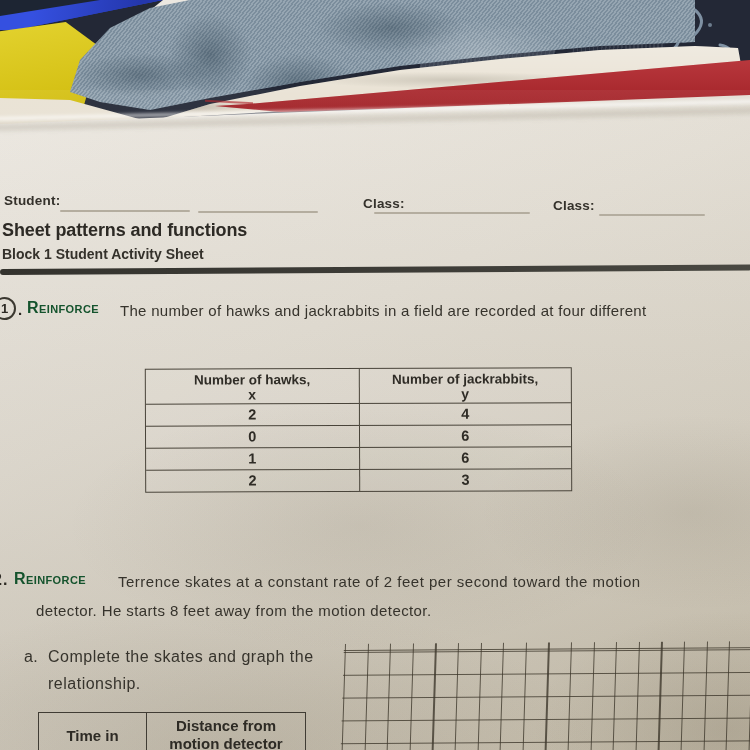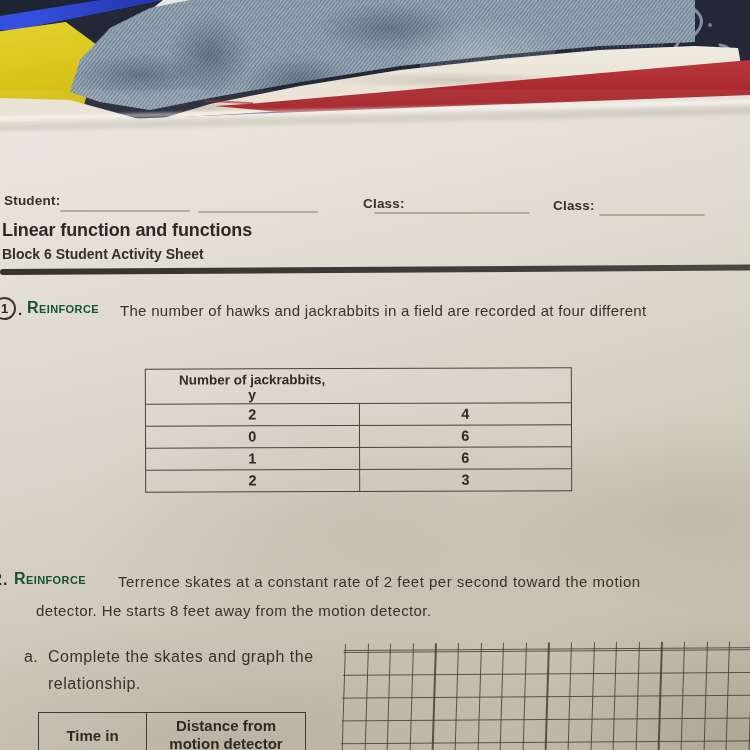--- a/index.html
+++ b/index.html
@@ -147,34 +147,38 @@
 <div class="abs content">
 
   <span class="abs lbl" style="left:4px;top:193px;">Student:</span>
   <div class="abs fill-line" style="left:60px;top:210px;width:130px;"></div>
   <div class="abs fill-line" style="left:198px;top:211px;width:120px;"></div>
   <span class="abs lbl" style="left:327px;top:196px;margin-left:36px;">Class:</span>
   <div class="abs fill-line" style="left:374px;top:212px;width:156px;"></div>
   <span class="abs lbl" style="left:553px;top:198px;">Class:</span>
   <div class="abs fill-line" style="left:599px;top:214px;width:106px;"></div>
 
-  <div class="abs doc-title" style="left:2px;top:220px;">Linear function and functions</div>
-  <div class="abs doc-subtitle" style="left:2px;top:246px;">Block 6 Student Activity Sheet</div>
+  <div class="abs doc-title" style="left:2px;top:220px;">Sheet patterns and functions</div>
+  <div class="abs doc-subtitle" style="left:2px;top:246px;">Block 1 Student Activity Sheet</div>
   <div class="abs rule"></div>
 
   <div class="abs qnum-circle" style="left:-7px;top:297px;">
     <span>1</span>
   </div>
   <span class="abs qnum" style="left:18px;top:301px;">.</span>
   <span class="abs kw" style="left:27px;top:299px;">Reinforce</span>
   <span class="abs qtext" style="left:120px;top:302px;">The number of hawks and jackrabbits in a field are recorded at four different</span>
 
   <div class="abs tbl1">
     <div class="hrow">
       <div class="hcell">
+        <div class="h1">Number of hawks,</div>
+        <div class="h2">x</div>
+      </div>
+      <div class="hcell">
         <div class="h1">Number of jackrabbits,</div>
         <div class="h2">y</div>
       </div>
     </div>
     <div class="drow">
       <div class="dcell">2</div>
       <div class="dcell">4</div>
     </div>
     <div class="drow">
       <div class="dcell">0</div>

